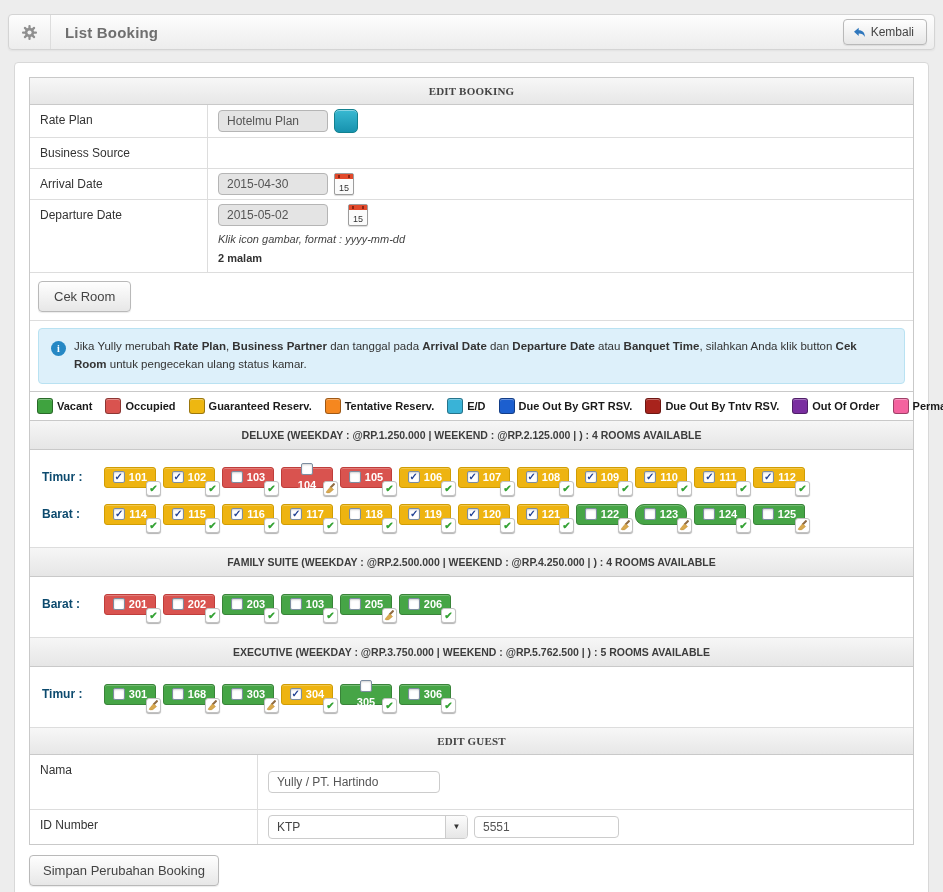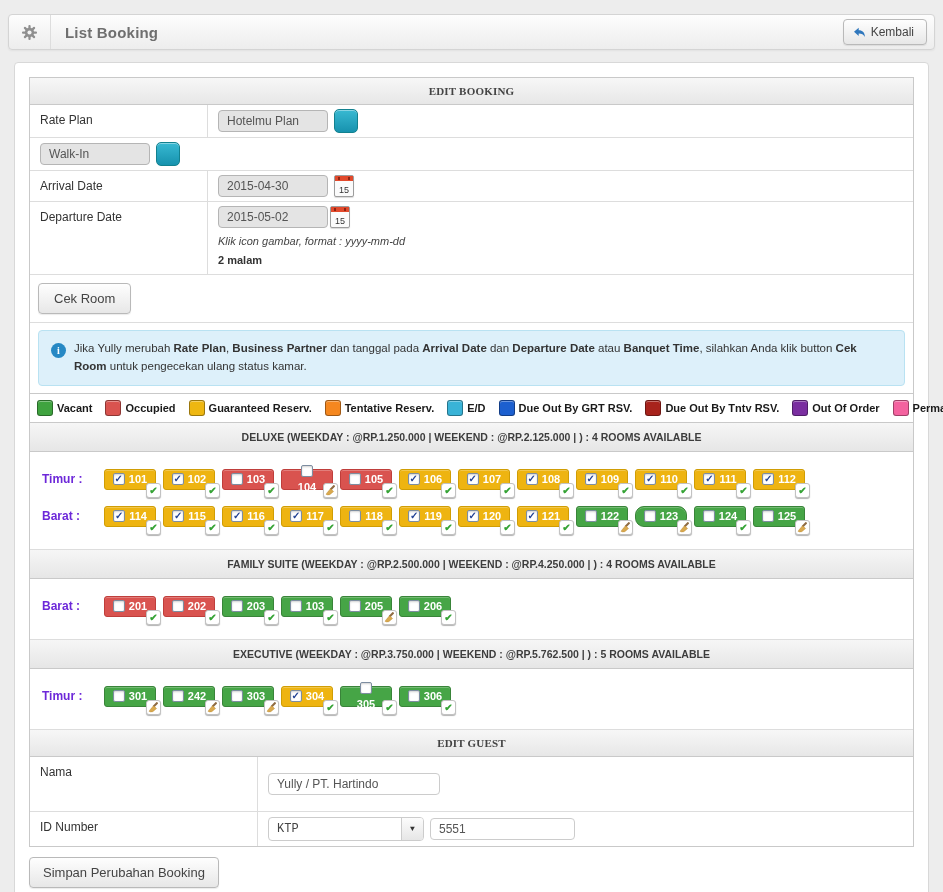--- a/index.html
+++ b/index.html
@@ -22,21 +22,21 @@
   .panel { margin:0 14px; background:#fff; border:1px solid #d8d8d8; border-radius:4px; padding:14px; }
 
   .btable { border:1px solid #c9c9c9; }
   .hdr-row { background:linear-gradient(#f7f7f7,#e7e7e7); border-bottom:1px solid #c9c9c9;
              text-align:center; font-size:11px; font-weight:700; color:#444; padding:7px 0; letter-spacing:.2px;font-family:Liberation Serif, serif; }
   .field-row { display:flex; border-bottom:1px solid #ddd; }
   .f-label { width:178px; flex-shrink:0; padding:8px 10px; font-size:12px; color:#333; border-right:1px solid #ddd; }
   .f-label-wide { width:228px; }
   .f-content { flex:1; padding:4px 10px; display:flex; align-items:center; gap:6px; }
   .f-content.col { flex-direction:column; align-items:flex-start; gap:0; padding-bottom:8px; }
-  .inline { display:flex; align-items:flex-start; gap:2px; }
+  .inline { display:flex; align-items:flex-start; gap:20px; }
 
   .inp { height:22px; border-radius:4px; font-size:12px; color:#555; padding:1px 8px;
          font-family:"Liberation Sans",sans-serif; }
   .inp-gray { width:110px; background:#e4e4e4; border:1px solid #b5b5b5; }
   .inp-white { background:#fff; border:1px solid #ccc; }
   .btn-teal { width:24px; height:24px; border-radius:5px; border:1px solid #12818f;
               background:linear-gradient(#38b9d2,#1792ae); cursor:pointer; box-shadow:inset 0 1px 0 rgba(255,255,255,.4); }
 
   .cal-icon { width:20px; height:22px; position:relative; display:inline-block; background:#fbfbfb;
               border:1px solid #9d9d9d; border-radius:2px; cursor:pointer; box-shadow:0 1px 1px rgba(0,0,0,.15); }
@@ -62,33 +62,33 @@
   .legend-row { display:flex; align-items:center; padding:6px 7px; border-bottom:1px solid #c9c9c9; flex-wrap:nowrap; }
   .legend-item { display:flex; align-items:center; margin-right:13px;justify-content:center; }
   .legend-sq { width:16px; height:16px; border-radius:3px; border:1px solid rgba(0,0,0,.35); margin-right:4px;
                box-shadow:inset 0 1px 0 rgba(255,255,255,.35); }
   .legend-label { font-size:11px; font-weight:700; color:#1a1a1a; white-space:nowrap; }
 
   .section-header { background:linear-gradient(#f6f6f6,#e6e6e6); border-bottom:1px solid #c9c9c9;
                     text-align:center; font-size:10.5px; font-weight:700; color:#3d3d3d; padding:8px 4px; }
   .rooms-block { padding:17px 8px 6px; border-bottom:1px solid #ddd; }
   .room-row { display:flex; align-items:center; margin-bottom:16px; }
-  .room-row-label { width:66px; flex-shrink:0; font-size:12px; font-weight:700; color:#6d28d9; padding-left:4px; }
+  .room-row-label { width:66px; flex-shrink:0; font-size:12px; font-weight:700; color:#0c4a6e; padding-left:4px; }
   .room-btn { position:relative; width:52px; height:21px; margin-right:7px; border-radius:3px; border:1px solid;
               display:flex; align-items:center; justify-content:center; gap:4px; color:#fff; font-size:11px;
               font-weight:700; cursor:pointer; box-shadow:inset 0 1px 0 rgba(255,255,255,.25); }
   .cb { width:12px; height:12px; flex-shrink:0; background:#fff; border:1px solid #7d8da0; border-radius:2px;
         font-size:10px; line-height:10px; text-align:center; color:#1f3f92; font-weight:700;
         box-shadow:inset 0 1px 2px rgba(0,0,0,.18); cursor:pointer; }
   .badge { position:absolute; right:-6px; bottom:-9px; width:15px; height:15px; background:#fff;
            border:1px solid #c2c2c2; border-radius:3px; box-shadow:0 1px 1px rgba(0,0,0,.3);
            display:flex; align-items:center; justify-content:center; font-size:10px; color:#35a335; }
 
-  .combo { width:156px; height:24px; border:1px solid #ccc; border-radius:4px; background:#fff; display:flex;
-           align-items:center; overflow:hidden; font-size:12px; color:#444; cursor:pointer;font-family:Liberation Mono, monospace; }
+  .combo { width:200px; height:24px; border:1px solid #ccc; border-radius:4px; background:#fff; display:flex;
+           align-items:center; overflow:hidden; font-size:12px; color:#444; cursor:pointer; }
   .combo-text { flex:1; padding-left:8px; }
   .combo-arrow { width:22px; height:100%; border-left:1px solid #ccc; background:linear-gradient(#fcfcfc,#e6e6e6);
                  display:flex; align-items:center; justify-content:center; font-size:8px; color:#333; }
 </style>
 </head>
 <body>
 
 <div class="topbar">
   <div class="topbar-icon-cell">
     <svg width="15" height="15" viewBox="0 0 16 16">
@@ -120,24 +120,21 @@
 
     <div class="field-row">
       <div class="f-label">Rate Plan</div>
       <div class="f-content">
         <input class="inp inp-gray" readonly="" value="Hotelmu Plan" style="">
         <button class="btn-teal"></button>
       </div>
     </div>
 
     <div class="field-row">
-      <div class="f-content">
-        <input class="inp inp-gray" readonly="" value="Walk-In" style="">
-        <button class="btn-teal"></button>
-      </div>
+      <div class="f-label">Business Source</div>
     </div>
 
     <div class="field-row">
       <div class="f-label">Arrival Date</div>
       <div class="f-content">
         <input class="inp inp-gray" readonly="" value="2015-04-30" style="">
         <span class="cal-icon">
           <span class="cal-top"></span>
             <span class="cal-num">15</span>
         </span>
@@ -409,21 +406,21 @@
               <span>301</span>
               <span class="badge">
                 <svg width="11" height="11" viewBox="0 0 16 16">
                   <rect x="9.2" y="-0.5" width="3" height="9" rx="1" transform="rotate(45 10.7 4)" fill="#8f6b42"></rect>
                   <path d="M8.5 5.5 L12.5 9.5 L7 14 Q3 15 1.5 13.5 Q4 9 8.5 5.5 Z" fill="#d9a94f" stroke="#b8872f" stroke-width="0.6"></path>
                 </svg>
               </span>
             </div>
             <div class="room-btn" style="background: linear-gradient(rgb(70, 165, 70), rgb(70, 165, 70)) rgb(70, 165, 70); border-color: rgb(57, 132, 57);">
               <span class="cb"></span>
-              <span>242</span>
+              <span>168</span>
               <span class="badge">
                 <svg width="11" height="11" viewBox="0 0 16 16">
                   <rect x="9.2" y="-0.5" width="3" height="9" rx="1" transform="rotate(45 10.7 4)" fill="#8f6b42"></rect>
                   <path d="M8.5 5.5 L12.5 9.5 L7 14 Q3 15 1.5 13.5 Q4 9 8.5 5.5 Z" fill="#d9a94f" stroke="#b8872f" stroke-width="0.6"></path>
                 </svg>
               </span>
             </div>
             <div class="room-btn" style="background: linear-gradient(rgb(70, 165, 70), rgb(70, 165, 70)) rgb(70, 165, 70); border-color: rgb(57, 132, 57);">
               <span class="cb"></span>
               <span>303</span>

